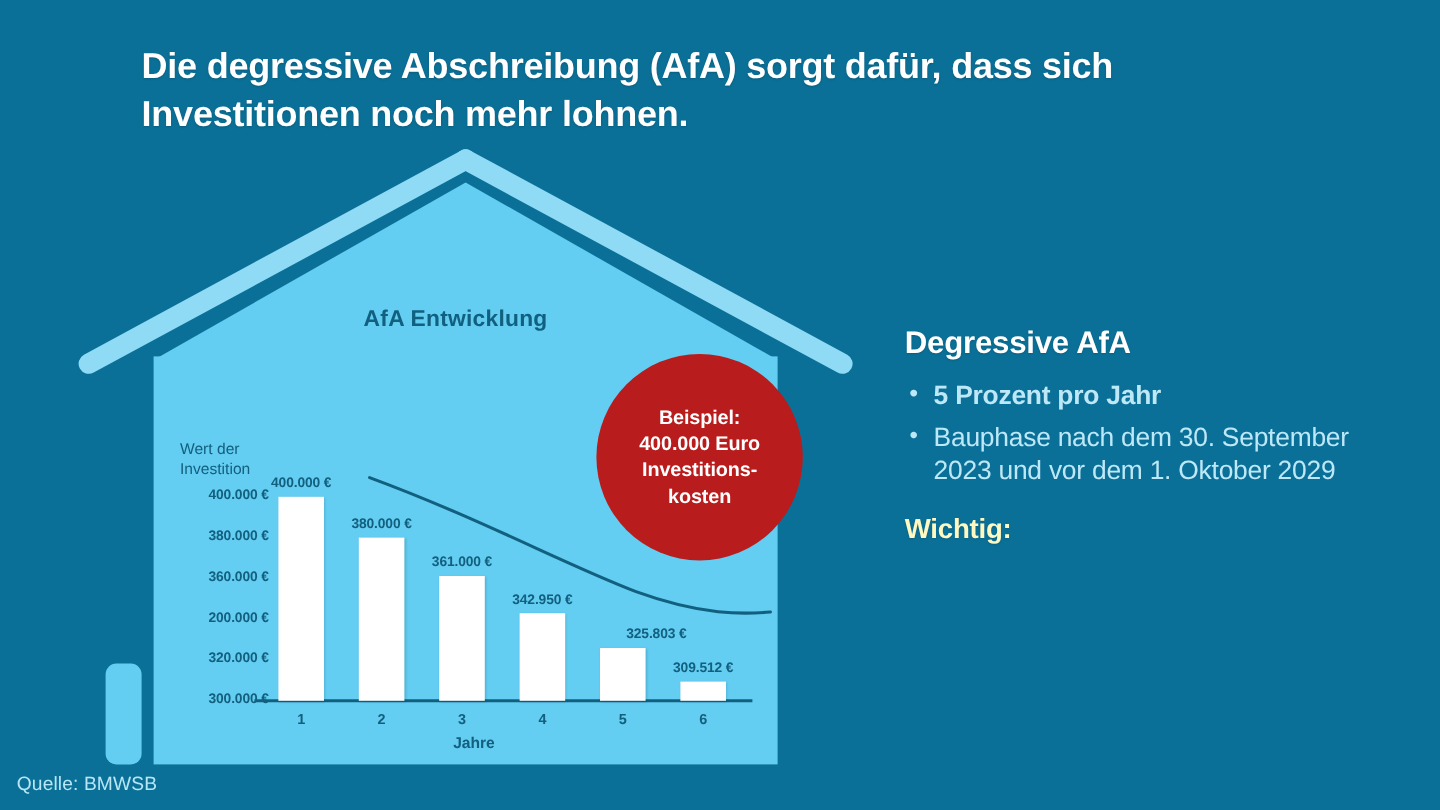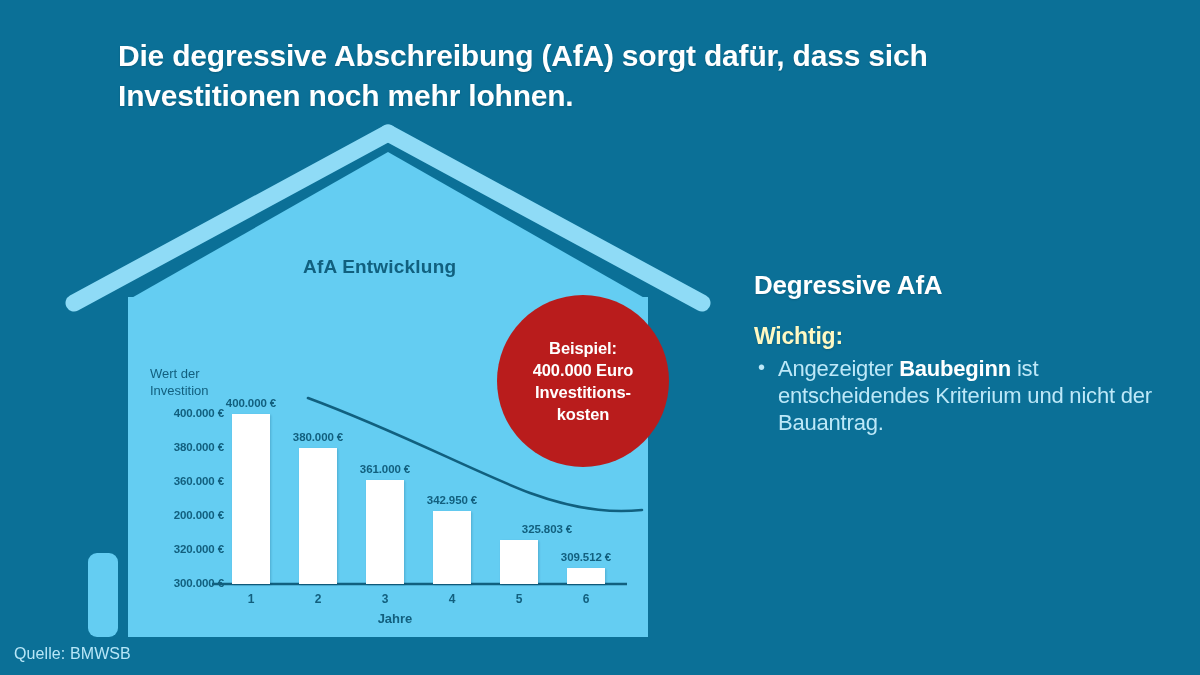--- a/index.html
+++ b/index.html
@@ -158,21 +158,22 @@
 
   <div class="circle">
     <div class="circle-text">Beispiel:
 400.000 Euro
 Investitions-
 kosten</div>
   </div>
 
   <div class="panel">
     <h2>Degressive AfA</h2>
+    <ul class="bullets" id="bullets-main">
+        <li class="bold">5 Prozent pro Jahr</li>
+        <li>Bauphase nach dem 30. September 2023 und vor dem 1. Oktober 2029</li>
+      </ul>
     <h3>Wichtig:</h3>
-    <ul class="bullets" id="bullets-important">
-        <li>Angezeigter <b>Baubeginn</b> ist entscheidendes Kriterium und nicht der Bauantrag.</li>
-      </ul>
   </div>
 
   <div class="source">Quelle: BMWSB</div>
 
 </div>
 
 </body></html>

